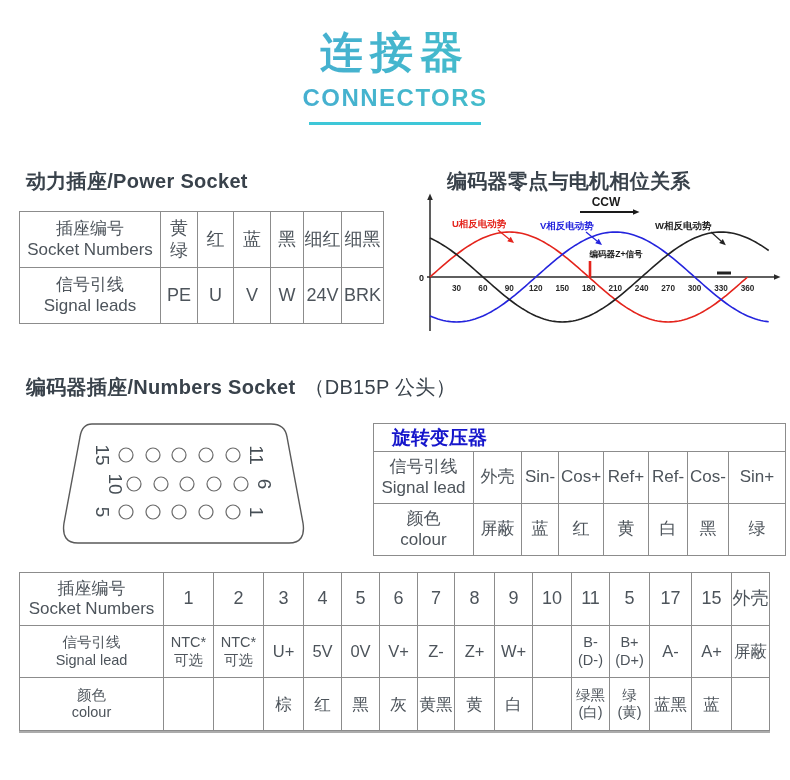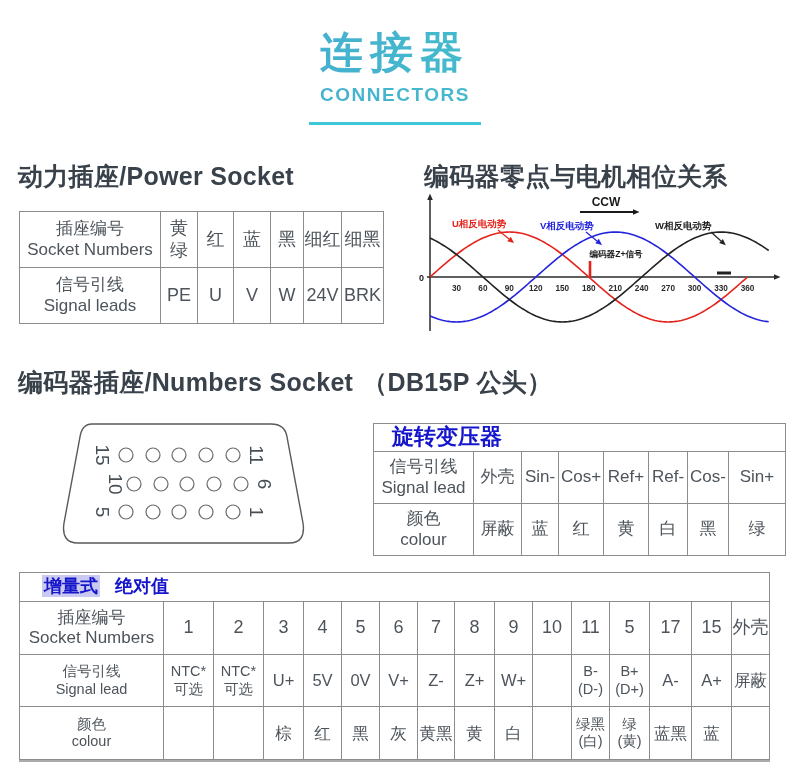--- a/index.html
+++ b/index.html
@@ -14,51 +14,51 @@
     font-family:"Liberation Sans","DejaVu Sans",sans-serif;color:var(--c_text);
   }
   .abs{position:absolute}
   
   .title-cn{
     left:0;right:0;top:24px;text-align:center;
     font-size:43px;font-weight:700;letter-spacing:7px;color:#3cb6c9;
   }
   .title-en{
     left:0;right:0;top:84px;text-align:center;
-    font-size:19px;font-weight:600;letter-spacing:1.5px;color:#45a3cf;
+    font-size:24px;font-weight:600;letter-spacing:1.5px;color:#45a3cf;
   }
   @supports ((-webkit-background-clip:text) or (background-clip:text)){
     .title-cn,.title-en{
       background:linear-gradient(90deg,var(--c_grad_left),var(--c_grad_right));
       -webkit-background-clip:text;background-clip:text;color:transparent;
     }
   }
   .title-underline{top:122px;left:309px;width:172px;height:3px;background:var(--c_accent)}
   
-  .h2{margin:0;font-size:25px;font-weight:600;color:var(--c_heading);letter-spacing:.3px}
+  .h2{margin:8px;font-size:20px;font-weight:600;color:var(--c_heading);letter-spacing:.3px}
   .h2-power{left:18px;top:160px}
-  .h2-phase{left:424px;top:160px}
+  .h2-phase{left:439px;top:160px}
   .h2-encoder{left:18px;top:366px}
-  .h2-suffix{font-weight:700;margin-left:9px}
+  .h2-suffix{font-weight:400;margin-left:9px}
   
   table{border-collapse:collapse;table-layout:fixed}
   td{
     border:1px solid var(--c_border);text-align:center;vertical-align:middle;
     padding:0;color:var(--c_text);line-height:1.22;overflow:hidden;
   }
   
   .power-tbl{left:19px;top:211px;width:364px}
   .power-tbl td{font-size:18px;height:56px}
   .power-tbl td.lbl{font-size:17px}
   
   .rotary-tbl{left:373px;top:423px;width:412px}
   .rotary-tbl td{font-size:17px;height:52px}
   .rotary-tbl .title-cell{
     height:28px;text-align:left;padding-left:18px;
-    font-size:22px;font-weight:700;color:var(--c_blue);
+    font-size:19px;font-weight:700;color:var(--c_blue);
   }
   
   .main-tbl{left:19px;top:572px;width:750px;box-shadow:0 2px 0 0 #ababab}
   .main-tbl td{font-size:16.5px}
   .main-tbl td.lbl{font-size:17px}
   .main-tbl td.ml{font-size:14.5px;line-height:1.18}
   .main-tbl tr.r0 td{height:53px;font-size:18px}
   .main-tbl tr.r0 td.lbl{font-size:17px}
   .main-tbl tr.r1 td{height:52px}
   .main-tbl tr.r2 td{height:53px}
@@ -242,23 +242,20 @@
     <col style="width:40px">
       <col style="width:38px">
       <col style="width:39px">
       <col style="width:38px">
     <col style="width:40px">
       <col style="width:42px">
       <col style="width:40px">
       <col style="width:38px">
   </colgroup>
   <tbody>
-    <tr>
-      <td class="title-cell" colspan="16"><span class="hl">增量式</span><span class="title-rest">绝对值</span></td>
-    </tr>
   <tr class="r0">
         <td class="lbl ml">插座编号<br>Socket Numbers</td>
         <td>1</td>
         <td>2</td>
         <td>3</td>
         <td>4</td>
         <td>5</td>
         <td>6</td>
         <td>7</td>
         <td>8</td>

